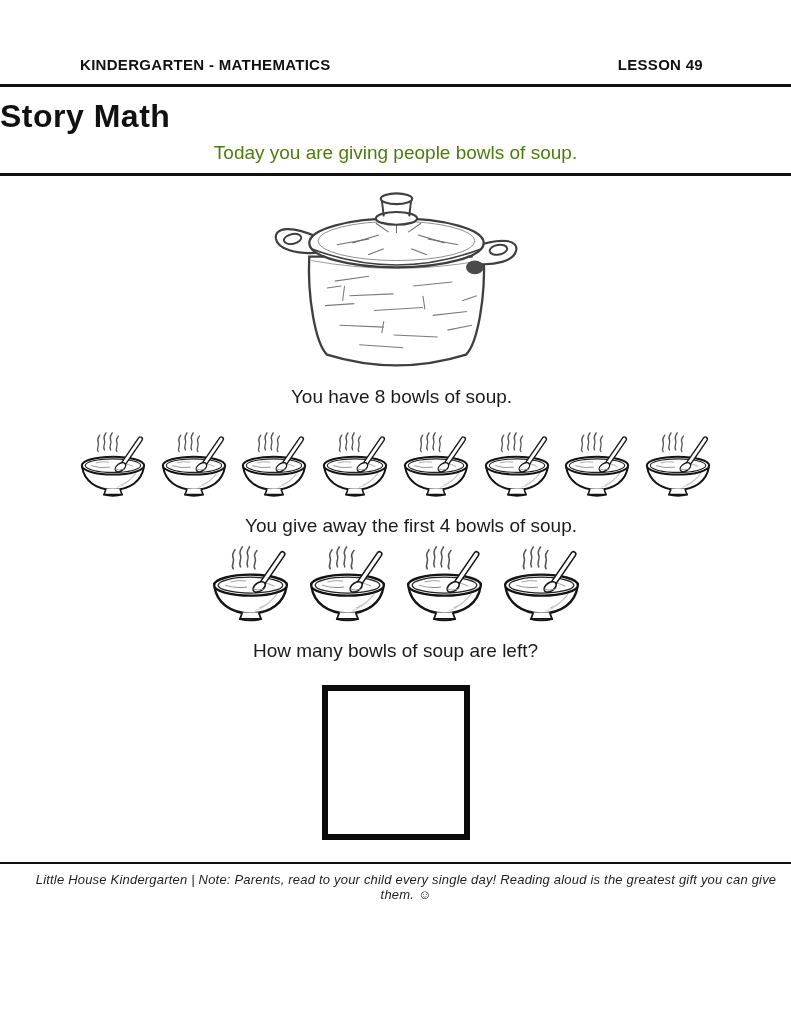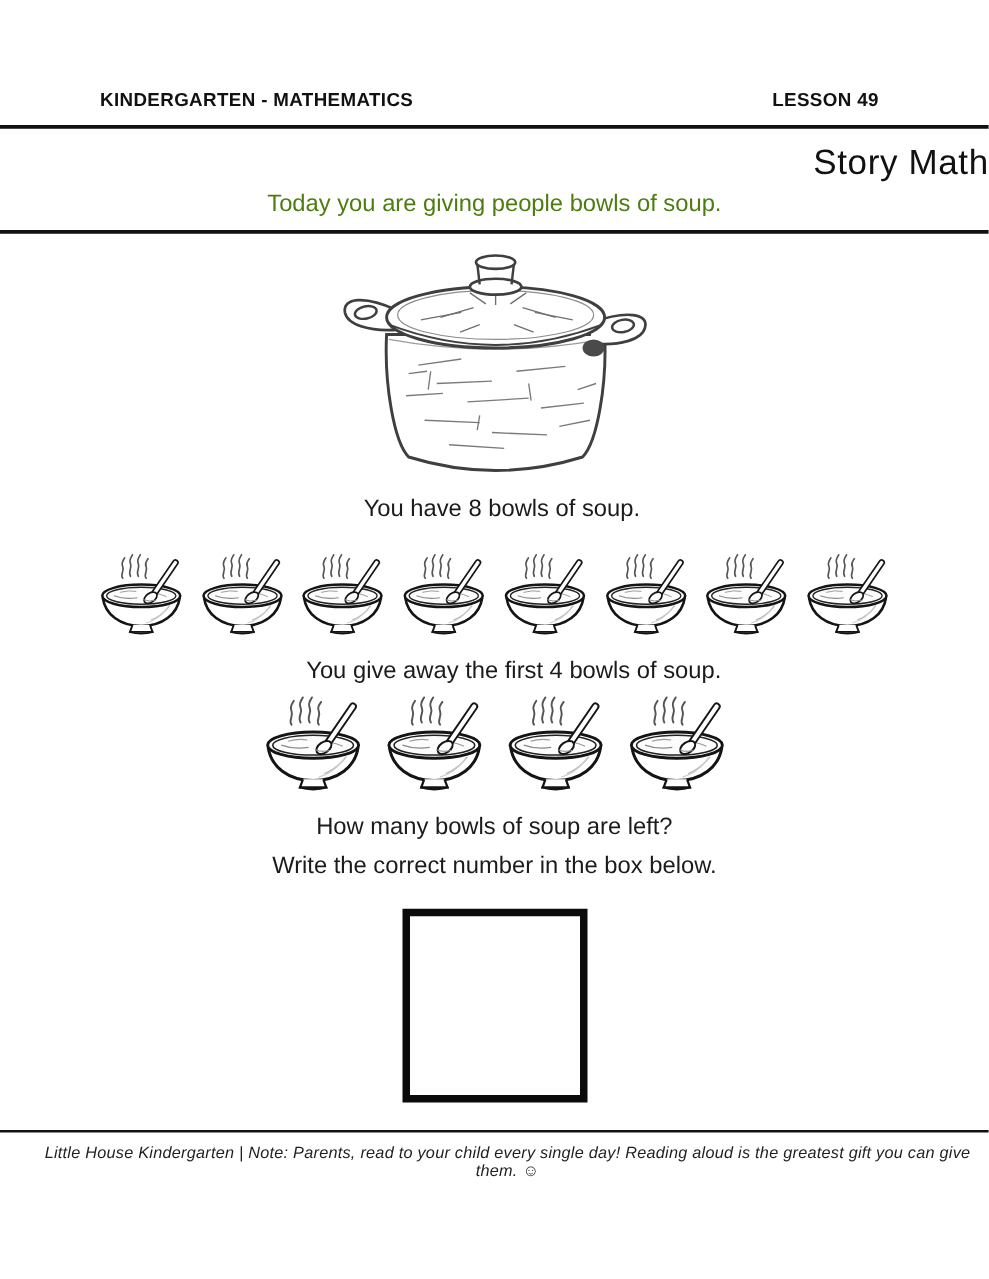--- a/index.html
+++ b/index.html
@@ -4,28 +4,28 @@
 <style>
   html,body{margin:0;padding:0;}
   body{
     width:791px;height:1023px;overflow:hidden;
     background:#ffffff;color:#111;
     font-family:"Liberation Sans", sans-serif;
     position:relative;
   }
   .header{
     display:flex;justify-content:space-between;align-items:flex-end;
-    padding:72px 88px 0 80px;
+    padding:56px 88px 0 80px;
     font-weight:bold;font-size:15px;letter-spacing:.3px;
   }
   .rule{height:3px;background:#111;}
   .rule-top{margin-top:11px;}
   .rule-mid{margin-top:9px;}
   .title{
-    text-align:right;font-size:28px;font-weight:normal;
+    text-align:left;font-size:32px;font-weight:bold;
     letter-spacing:.5px;margin:11px 0 0;
   }
   .subtitle{
     text-align:center;font-size:19px;margin-top:7px;color:#4d7c0f;
   }
   .pot-wrap{display:flex;justify-content:center;margin-top:12px;}
   .pot-wrap svg{width:264px;height:196px;}
   .sentence{text-align:center;font-size:19px;color:#1b1b1b;}
   .have{margin-top:2px;padding-left:12px;}
   .give{margin-top:16px;margin-left:31px;}
@@ -195,19 +195,18 @@
       <use href="#bowl-sym"></use>
     </svg>
 
     <svg viewBox="0 0 100 92">
       <use href="#bowl-sym"></use>
     </svg>
   </div>
 
 <div class="sentence question">
   <div>How many bowls of soup are left?</div>
-  <div>Write the correct number in the box below.</div>
 </div>
 
 <div class="answer-box"></div>
 
 <div class="rule footer-rule"></div>
 <div class="footer">Little House Kindergarten | Note: Parents, read to your child every single day! Reading aloud is the greatest gift you can give them. ☺</div>
 
 </body></html>

